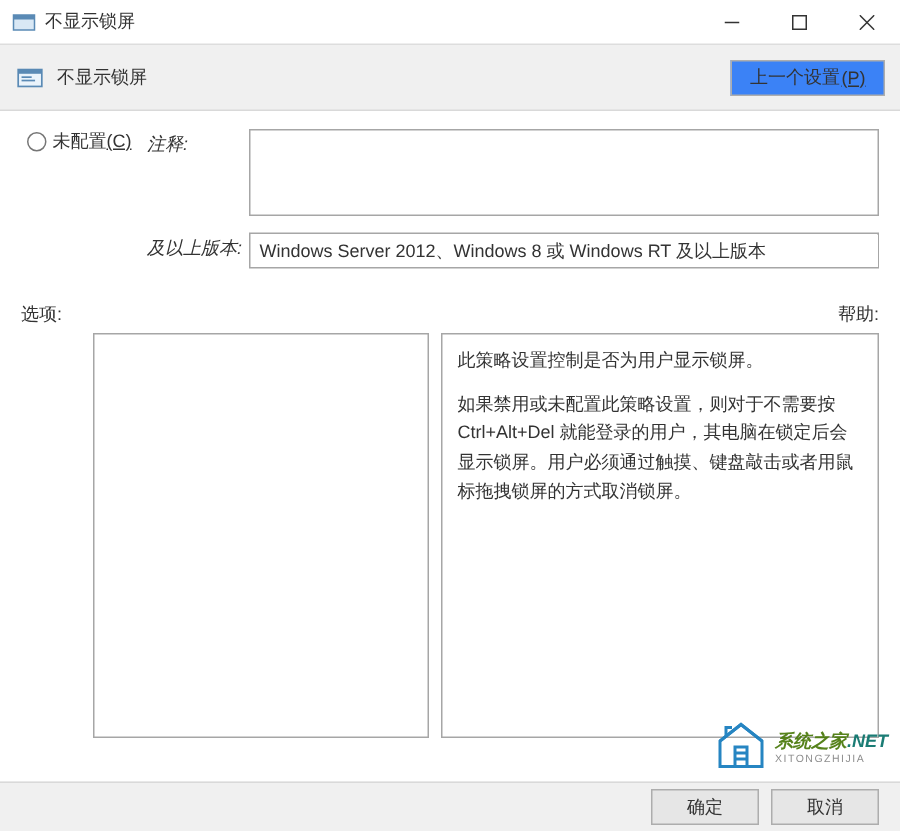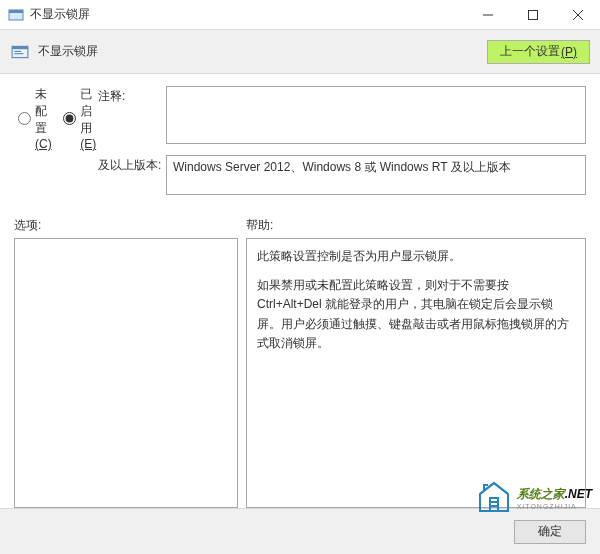--- a/index.html
+++ b/index.html
@@ -8,51 +8,51 @@
 .titlebar { height: 30px; background: #fff; border-bottom: 1px solid #ddd; display: flex; align-items: center; padding: 0 0 0 8px; }
 .titlebar .title-icon { width: 16px; height: 16px; margin-right: 6px; }
 .titlebar .title-text { flex: 1; color: #333; }
 .titlebar .win-controls { display: flex; height: 100%; }
 .titlebar .win-btn { width: 45px; height: 100%; display: flex; align-items: center; justify-content: center; color: #333; }
 .titlebar .win-btn svg { width: 10px; height: 10px; }
 
 .toolbar { height: 44px; background: #f0f0f0; border-bottom: 1px solid #d9d9d9; display: flex; align-items: center; padding: 0 10px; }
 .toolbar .tool-icon { width: 20px; height: 20px; margin-right: 8px; display:flex; align-items:center; justify-content:center;}
 .toolbar .tool-title { flex: 1; color: #333; }
-.toolbar .btn { height: 24px; padding: 0 12px; margin-left: 6px; background: #bef264; border: 1px solid #adadad; color: #333; display: flex; align-items: center; }
+.toolbar .btn { height: 24px; padding: 0 12px; margin-left: 6px; background: #3b82f6; border: 1px solid #adadad; color: #333; display: flex; align-items: center; }
 .toolbar .btn .u { text-decoration: underline; margin-left: 1px; }
 
 .config { padding: 12px 14px 8px 18px; display: grid; grid-template-columns: 80px 68px 1fr; row-gap: 8px; align-items: start; }
-.radio-col { grid-column: 1; grid-row: 1 / span 3; display: flex; flex-direction: row; gap: 10px; }
+.radio-col { grid-column: 1; grid-row: 1 / span 3; display: flex; flex-direction: column; gap: 10px; }
 .radio-item { display: flex; align-items: center; gap: 4px; color: #333; }
 .radio-item input[type=radio] { width: 13px; height: 13px; accent-color: #333; }
-.label-col { grid-column: 2; color: #333; padding-top: 2px;}
+.label-col { grid-column: 2; color: #333; padding-top: 2px; font-style: italic;}
 .field-col { grid-column: 3; }
 .comment-area { width: 100%; height: 58px; border: 1px solid #a6a6a6; background: #fff; resize: none; font-family: inherit; padding: 2px 4px; overflow-y: scroll; }
-.platforms { width: 100%; height: 40px; border: 1px solid #a6a6a6; background: #fff; padding: 3px 6px; overflow-y: scroll; position:relative;}
+.platforms { width: 100%; height: 24px; border: 1px solid #a6a6a6; background: #fff; padding: 3px 6px; overflow-y: scroll; position:relative;}
 .platforms-inner { white-space: nowrap; color:#333; }
 
-.mid-labels { display: flex; padding: 6px 2px 4px 14px; color: #333; }
+.mid-labels { display: flex; padding: 6px 14px 4px 14px; color: #333; justify-content: space-between; }
 .mid-labels .opt-label { width: 232px; }
 .mid-labels .help-label { }
 
-.panels { display: flex; gap: 8px; padding: 0 14px; }
+.panels { display: flex; gap: 8px; padding: 0 14px; margin-left: 48px; }
 .panel { border: 1px solid #a6a6a6; background: #fff; height: 270px; overflow-y: auto; padding: 8px 10px; color: #333; line-height: 1.6; }
 .panel.opts { width: 224px; }
 .panel.help { flex: 1; }
 .help p { margin-bottom: 10px; }
 
-.footer { position: absolute; bottom: 0; left:0; right:0; height: 46px; border-top: 1px solid #d9d9d9; background: #f0f0f0; display: flex; align-items: center; justify-content: flex-end; padding: 0 14px; gap: 8px; }
+.footer { position: absolute; bottom: 0; left:0; right:0; height: 33px; border-top: 1px solid #d9d9d9; background: #f0f0f0; display: flex; align-items: center; justify-content: flex-end; padding: 0 14px; gap: 8px; }
 .footer .btn { height: 24px; min-width: 72px; padding: 0 14px; background: #e6e6e6; border: 1px solid #adadad; color: #333; display:flex; align-items:center; justify-content:center; }
 .footer .btn .u { text-decoration: underline; margin-left:1px;}
 
 .watermark { position: absolute; right: 8px; bottom: 40px; display: flex; align-items: center; gap: 6px; opacity: .95; pointer-events: none; }
 .watermark .wm-text { font-family: Arial,sans-serif; font-size: 14px; font-style: italic; font-weight: bold; white-space: nowrap; }
 .watermark .wm-blue { color: #4d7c0f; }
-.watermark .wm-gray { color: #000000; }
+.watermark .wm-gray { color: #0f766e; }
 </style>
 </head>
 <body>
 
 <div class="titlebar">
   <span class="title-icon">
     <svg viewBox="0 0 16 16">
         <rect x="1" y="3" width="14" height="10" fill="#d9e8f5" stroke="#5a8ab5"></rect>
         <rect x="1" y="3" width="14" height="3" fill="#5a8ab5"></rect>
       </svg>
@@ -93,24 +93,20 @@
       <span class="u">(P)</span>
     </button>
 </div>
 
 <div class="config">
   <div class="radio-col">
     <label class="radio-item">
       <input type="radio" name="state" style="">
       <span><span>未配置</span><span style="text-decoration:underline">(C)</span></span>
     </label>
-    <label class="radio-item">
-      <input type="radio" name="state" checked="" style="">
-      <span><span>已启用</span><span style="text-decoration:underline">(E)</span></span>
-    </label>
   </div>
 
   <div class="label-col" style="grid-row:1">注释:</div>
   <div class="field-col" style="grid-row:1">
     <textarea class="comment-area" style=""></textarea>
   </div>
 
   <div class="label-col" style="grid-row:2">及以上版本:</div>
   <div class="field-col" style="grid-row:2">
     <div class="platforms">
@@ -129,20 +125,23 @@
   <div class="panel help">
     <p>此策略设置控制是否为用户显示锁屏。</p>
     <p>如果禁用或未配置此策略设置，则对于不需要按 Ctrl+Alt+Del 就能登录的用户，其电脑在锁定后会显示锁屏。用户必须通过触摸、键盘敲击或者用鼠标拖拽锁屏的方式取消锁屏。</p>
   </div>
 </div>
 
 <div class="footer">
   <button class="btn">
       <span>确定</span>
     </button>
+  <button class="btn">
+      <span>取消</span>
+    </button>
 </div>
 
 <div class="watermark">
   <svg width="34" height="34" viewBox="0 0 34 34">
     <polygon points="17,3 31,14 31,31 3,31 3,14" fill="none" stroke="#1b7fbf" stroke-width="2"></polygon>
     <polyline points="3,14 17,3 31,14" fill="none" stroke="#1b7fbf" stroke-width="2"></polyline>
     <polyline points="7,11 7,5 11,5" fill="none" stroke="#1b7fbf" stroke-width="2"></polyline>
     <rect x="13" y="18" width="8" height="13" fill="none" stroke="#1b7fbf" stroke-width="2"></rect>
     <line x1="13" y1="22" x2="21" y2="22" stroke="#1b7fbf" stroke-width="2"></line>
     <line x1="13" y1="26" x2="21" y2="26" stroke="#1b7fbf" stroke-width="2"></line>

